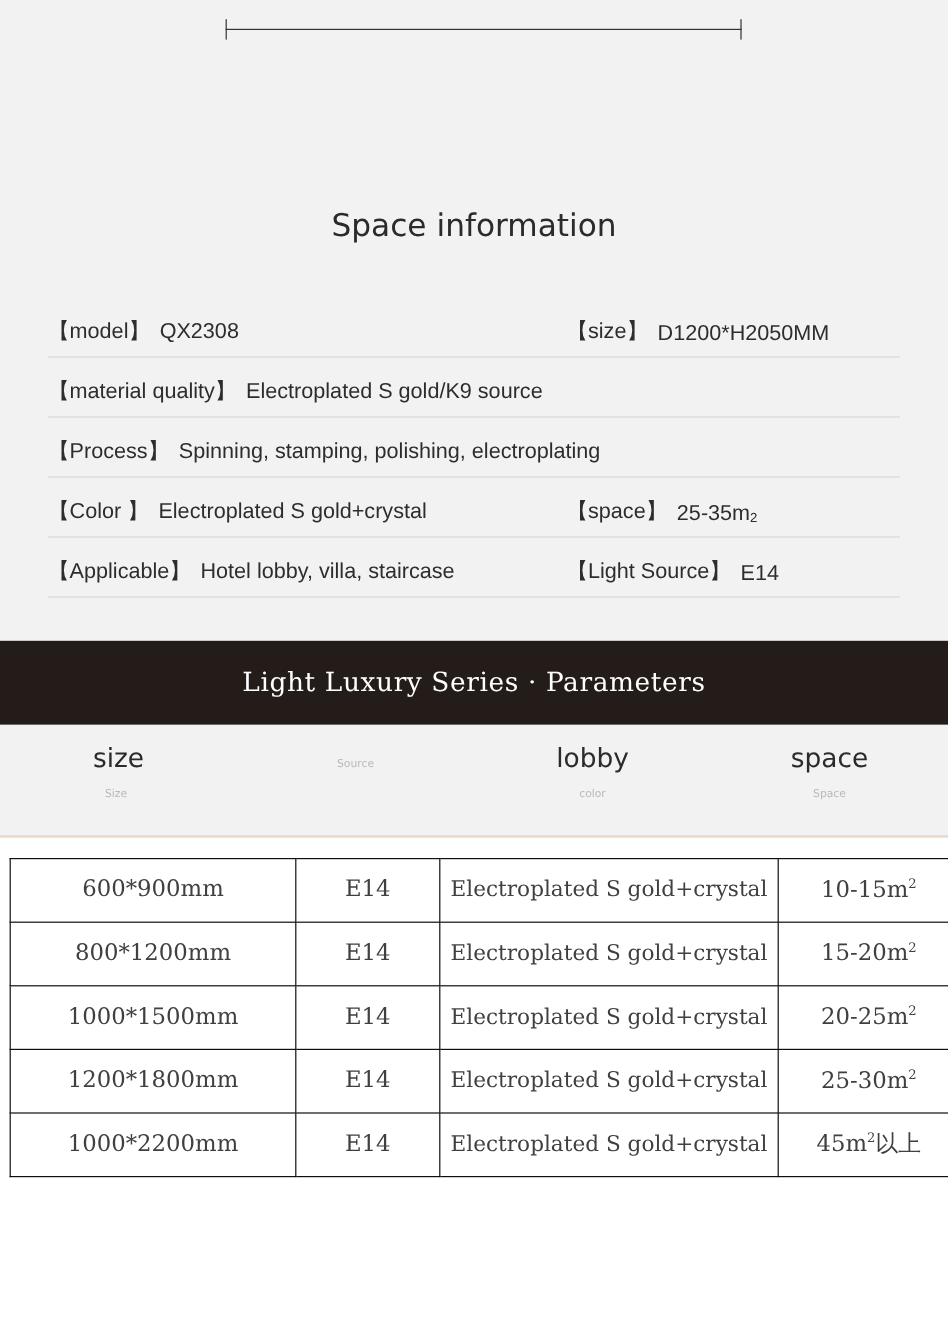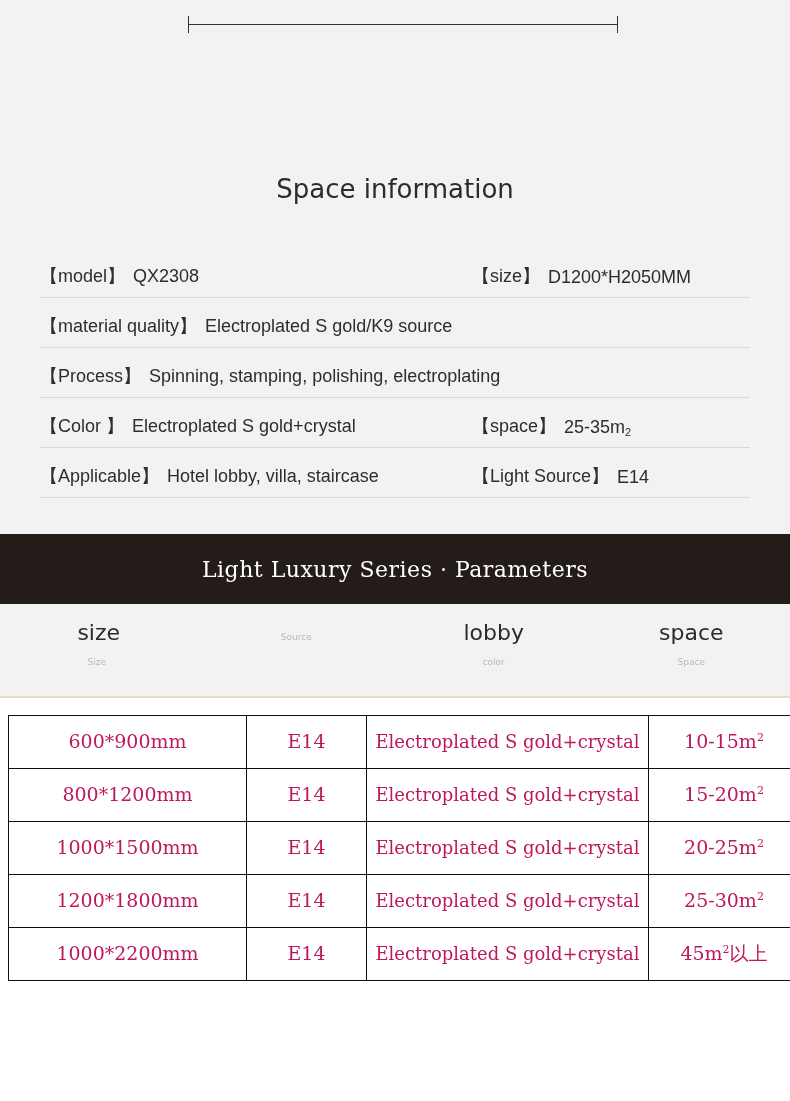--- a/index.html
+++ b/index.html
@@ -142,21 +142,21 @@
     margin: 17px 8px 0 8px;
     border-collapse: collapse;
     width: 774px;
     table-layout: fixed;
   }
   .param-table td {
     border: 1px solid #0f0f0f;
     text-align: center;
     font-family: "DejaVu Serif", serif;
     font-size: 19px;
-    color: #be185d;
+    color: #404040;
     height: 52px;
     line-height: 1.12;
     padding: 0 2px;
   }
   .param-table td.c-size   { width: 233px; }
   .param-table td.c-source { width: 115px; }
   .param-table td.c-colour { width: 277px; font-size: 18px; }
   .param-table td.c-space  { width: 146px; }
 </style>
 </head>

